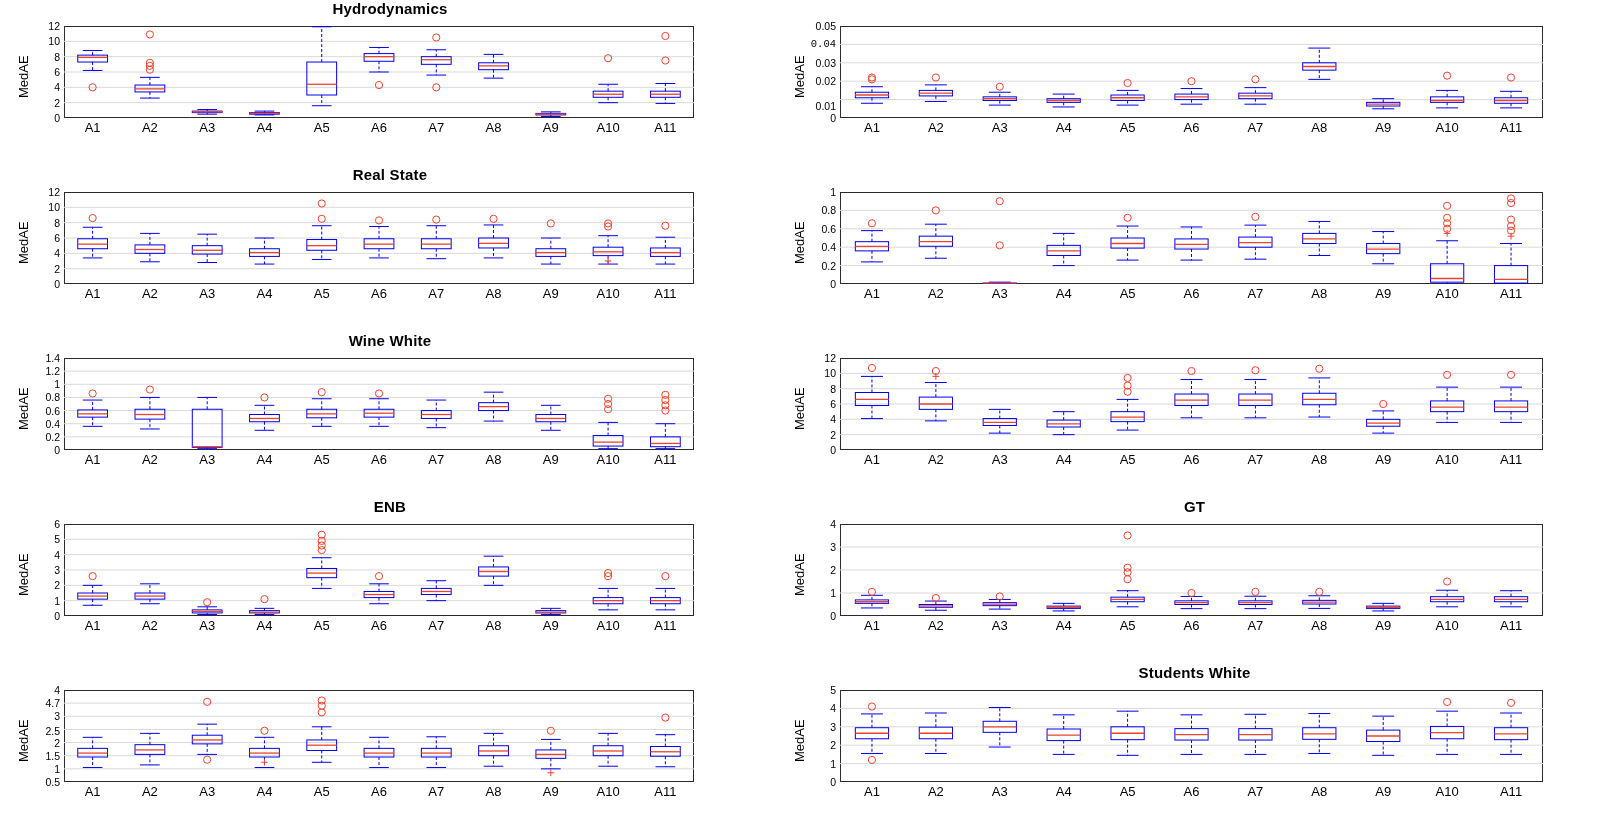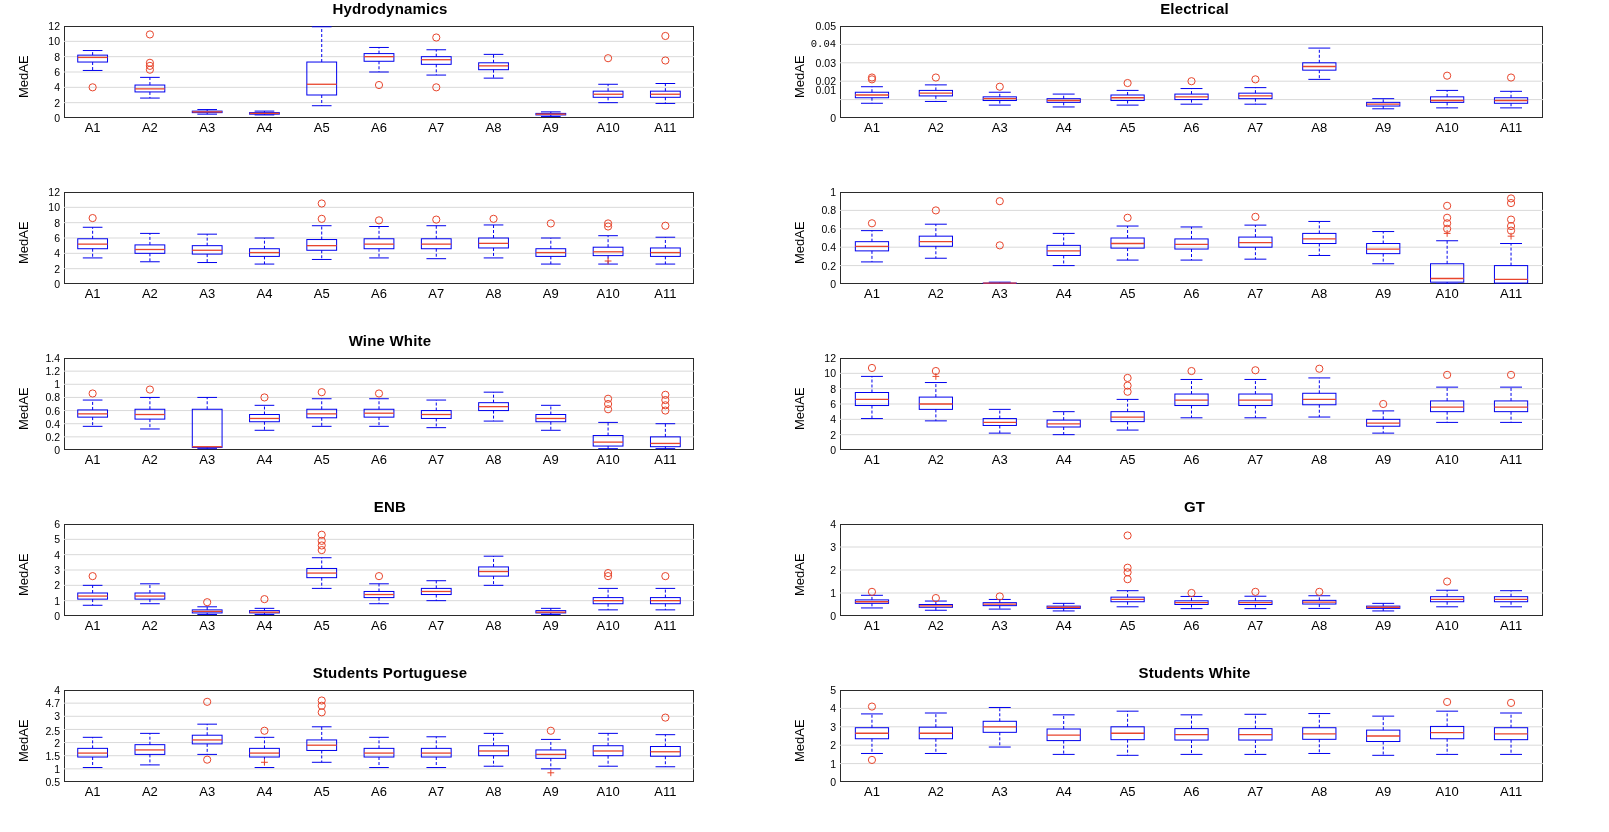--- a/index.html
+++ b/index.html
@@ -171,27 +171,26 @@
           <span style="left: 315px;">A6</span>
           <span style="left: 372.273px;">A7</span>
           <span style="left: 429.545px;">A8</span>
           <span style="left: 486.818px;">A9</span>
           <span style="left: 544.091px;">A10</span>
           <span style="left: 601.364px;">A11</span>
         </div>
       </div>
     </div>
     <div class="panel">
-      <div class="panel-title">Electrical</div>
       <div class="ylabel" style="left: 12px; top: 98px;">MedAE</div>
       <div class="plotwrap" style="left: 60px; top: 26px; width: 703px; height: 92px;">
         <div class="axes"></div>
         <div class="yticks">
           <span style="top: 92px;">0</span>
-          <span style="top: 64px;">0.01</span>
+          <span style="top: 80px;">0.01</span>
           <span style="top: 55.2px;">0.02</span>
           <span style="top: 36.8px;">0.03</span>
           <span style="top: 18.4px; font-family: Liberation Mono, monospace;">0.04</span>
           <span style="top: 0px;">0.05</span>
         </div>
         <svg width="703" height="92" style="position: absolute; left: 0px; top: 0px;">
           <line x1="0" x2="703" y1="73.6" y2="73.6" stroke="#d9d9d9" stroke-width="1"></line>
           <line x1="0" x2="703" y1="55.2" y2="55.2" stroke="#d9d9d9" stroke-width="1"></line>
           <line x1="0" x2="703" y1="36.800000000000004" y2="36.800000000000004" stroke="#d9d9d9" stroke-width="1"></line>
           <line x1="0" x2="703" y1="18.400000000000006" y2="18.400000000000006" stroke="#d9d9d9" stroke-width="1"></line>
@@ -302,20 +301,21 @@
           <span style="left: 351.5px;">A6</span>
           <span style="left: 415.409px;">A7</span>
           <span style="left: 479.318px;">A8</span>
           <span style="left: 543.227px;">A9</span>
           <span style="left: 607.136px;">A10</span>
           <span style="left: 671.045px;">A11</span>
         </div>
       </div>
     </div>
     <div class="panel">
+      <div class="panel-title">Real State</div>
       <div class="ylabel" style="left: 16px; top: 98px;">MedAE</div>
       <div class="plotwrap" style="left: 64px; top: 26px; width: 630px; height: 92px;">
         <div class="axes"></div>
         <div class="yticks">
           <span style="top: 92px;">0</span>
           <span style="top: 76.6667px;">2</span>
           <span style="top: 61.3333px;">4</span>
           <span style="top: 46px;">6</span>
           <span style="top: 30.6667px;">8</span>
           <span style="top: 15.3333px;">10</span>
@@ -1113,21 +1113,20 @@
           <span style="left: 351.5px;">A6</span>
           <span style="left: 415.409px;">A7</span>
           <span style="left: 479.318px;">A8</span>
           <span style="left: 543.227px;">A9</span>
           <span style="left: 607.136px;">A10</span>
           <span style="left: 671.045px;">A11</span>
         </div>
       </div>
     </div>
     <div class="panel">
-      <div class="panel-title">Students Portuguese</div>
       <div class="ylabel" style="left: 16px; top: 98px;">MedAE</div>
       <div class="plotwrap" style="left: 64px; top: 26px; width: 630px; height: 92px;">
         <div class="axes"></div>
         <div class="yticks">
           <span style="top: 92px;">0.5</span>
           <span style="top: 78.8571px;">1</span>
           <span style="top: 65.7143px;">1.5</span>
           <span style="top: 52.5714px;">2</span>
           <span style="top: 41px;">2.5</span>
           <span style="top: 26.2857px;">3</span>

